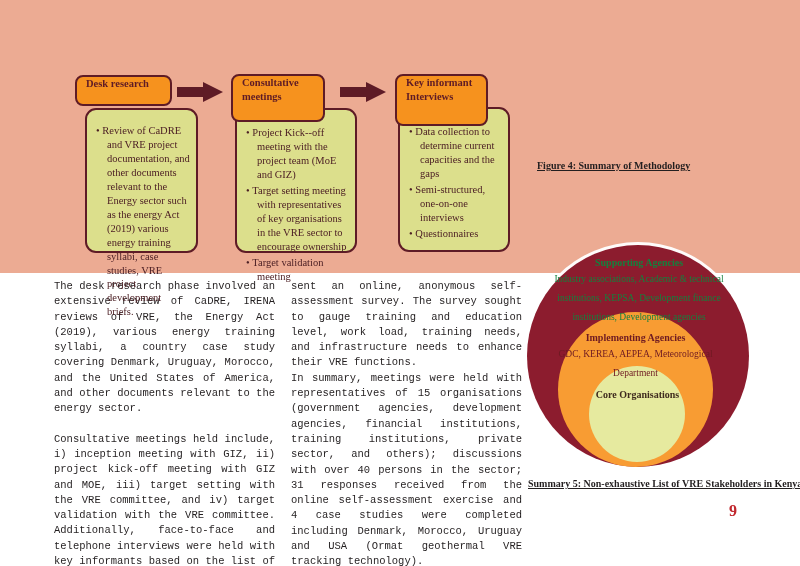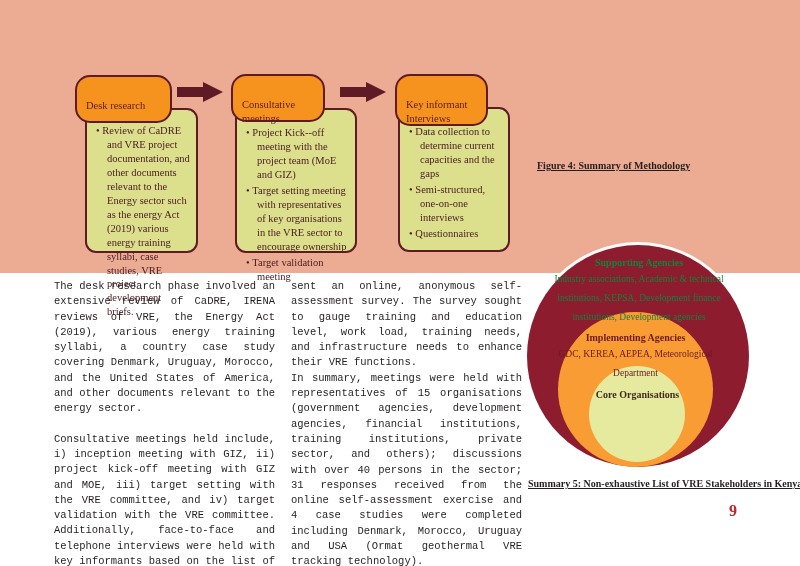--- a/index.html
+++ b/index.html
@@ -2,24 +2,24 @@
 <html style="--salmon: #ECAB93; --orange: #F6921E; --maroon: #5E1B26; --box-text: #4D2025; --yellowgreen: #DCDF8C; --darkred: #8C1C2E; --orange-circle: #F89C33; --yellowgreen-light: #E6EA9F; --ink: #231F20; --page-red: #C1272D; --circle-mid-text: #6E1A22; --circle-core-title: #3F2B1E; --circle-core-text: #6E3020;"><head>
 <meta charset="utf-8">
 <style>
   html,body{margin:0;padding:0;background:#9a9a9a;}
   .page{position:relative;width:800px;height:566px;background:#ffffff;
         font-family:"Liberation Serif","DejaVu Serif",serif;overflow:hidden;}
   .band{position:absolute;left:0;top:0;width:800px;height:273px;background:var(--salmon);z-index:0;}
 
   
   .hdr{position:absolute;z-index:3;background:var(--orange);border:2px solid var(--maroon);
-       border-radius:15px;color:var(--maroon);font-weight:normal;font-size:10.5px;line-height:1.35;
-       padding:22px 9px;box-sizing:border-box;}
+       border-radius:8px;color:var(--maroon);font-weight:bold;font-size:10.5px;line-height:1.35;
+       padding:0 9px;box-sizing:border-box;}
   .h1{left:75px;top:75px;width:97px;height:31px;}
-  .h2{left:231px;top:74px;width:94px;height:28px;}
+  .h2{left:231px;top:74px;width:94px;height:48px;}
   .h3{left:395px;top:74px;width:93px;height:52px;}
   .cbox{position:absolute;z-index:2;background:var(--yellowgreen);border:2px solid var(--maroon);
         border-radius:11px;box-sizing:border-box;color:var(--box-text);
         font-size:10.5px;line-height:1.33;padding:14px 6px 6px 9px;}
   .c1{left:85px;top:108px;width:113px;height:145px;}
   .c2{left:235px;top:108px;width:122px;height:145px;padding-top:16px;}
   .c3{left:398px;top:107px;width:112px;height:145px;padding-top:16px;}
   .cbox ul{margin:0;padding:0;list-style:none;}
   .cbox li{padding-left:11px;text-indent:-11px;margin-bottom:2px;}
   .cbox li::before{content:"\2022\00a0";}

